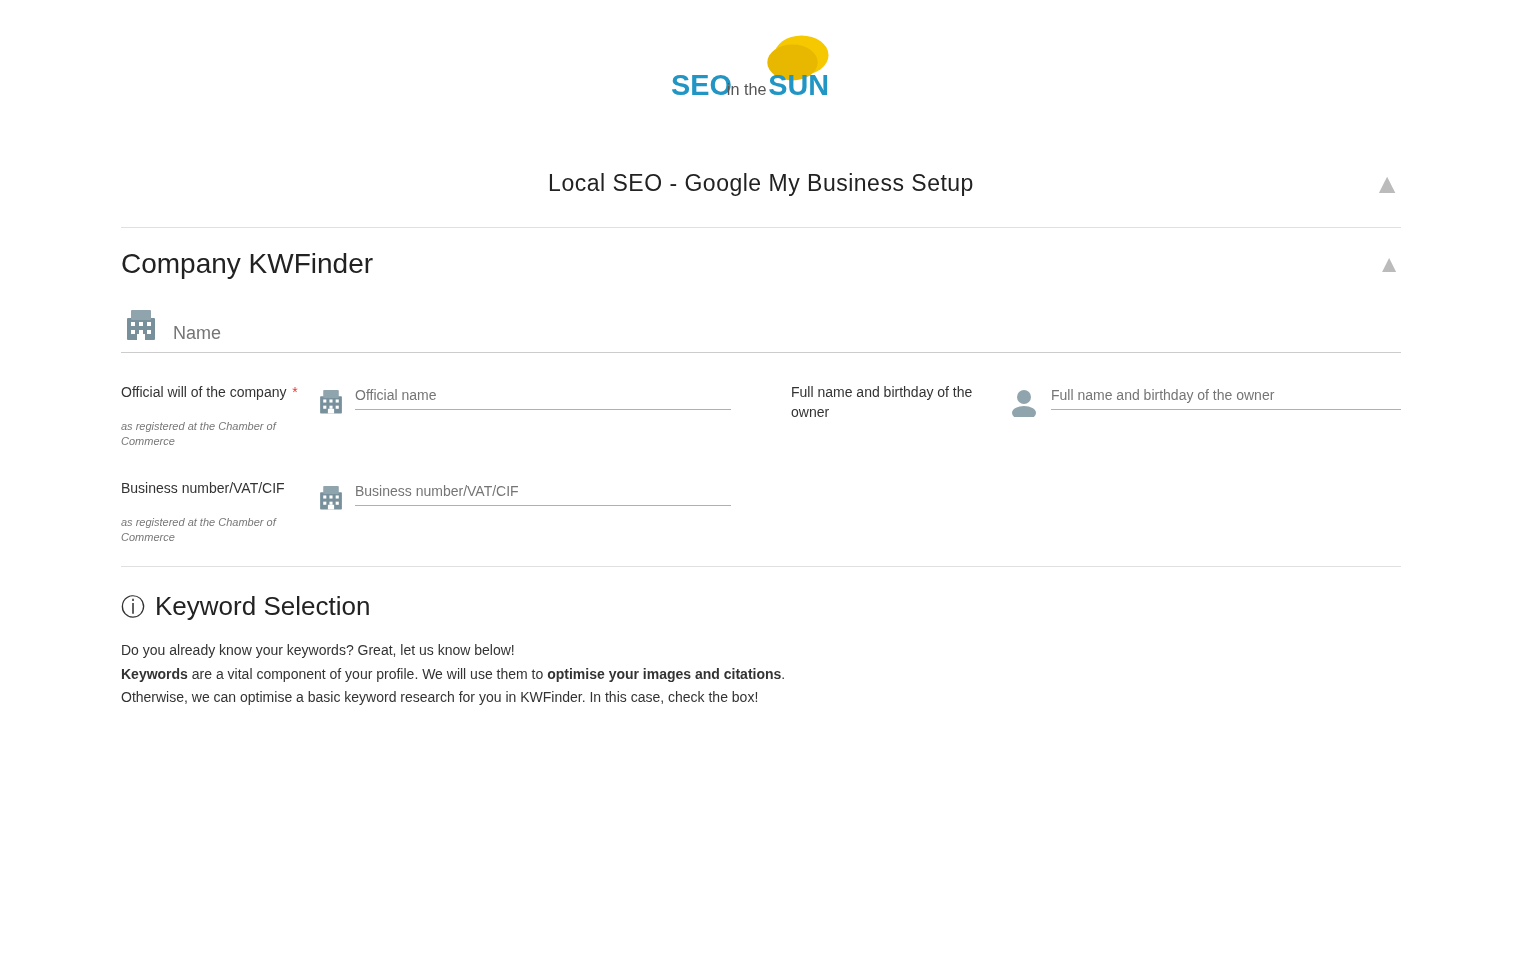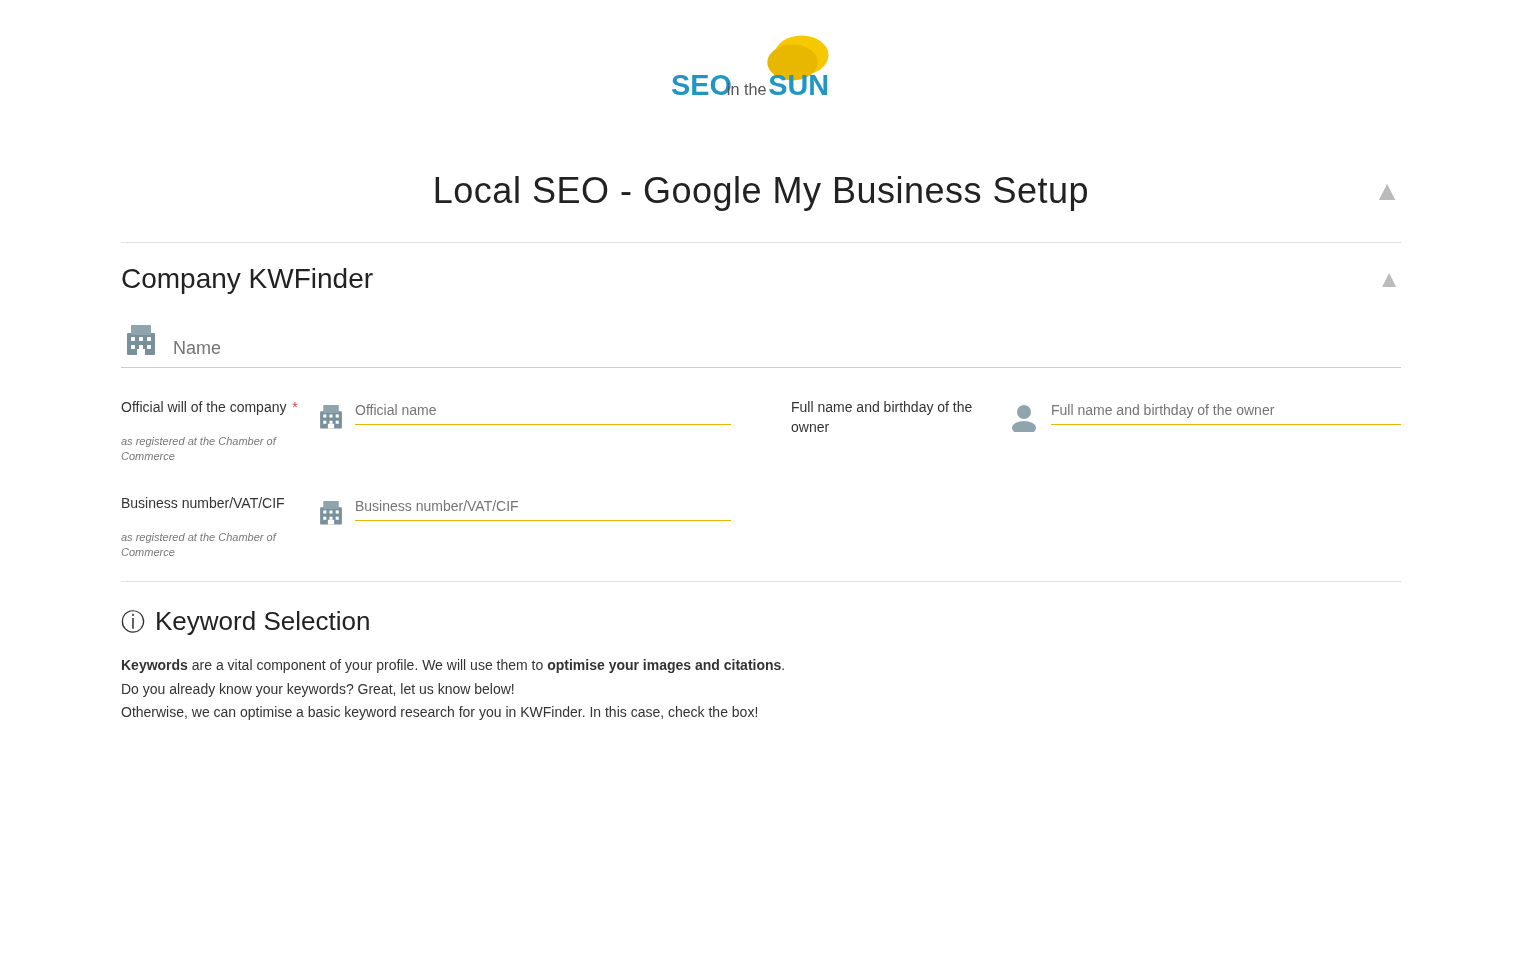--- a/index.html
+++ b/index.html
@@ -36,21 +36,21 @@
     }
 
     
     .page-title-container {
       text-align: center;
       padding: 30px 0 30px;
       position: relative;
     }
 
     .page-title {
-      font-size: 36px;
+      font-size: 23px;
       font-weight: 400;
       color: #222;
       letter-spacing: 0.5px;
     }
 
     .scroll-up-btn {
       position: absolute;
       right: 0;
       top: 50%;
       transform: translateY(-50%);
@@ -372,21 +372,21 @@
       </div>
     </div>
   </div>
 
   <div class="keyword-section">
     <div class="keyword-section-header">
       <span class="info-icon">ⓘ</span>
       <h2 class="keyword-section-title">Keyword Selection</h2>
     </div>
     <div class="keyword-description">
+      <p>Do you already know your keywords? Great, let us know below!</p>
       <p>
         <span class="bold">Keywords</span><span> are a vital component of your profile. We will use them to </span><span class="bold">optimise your images and citations</span><span>.</span>
       </p>
-      <p>Do you already know your keywords? Great, let us know below!</p>
       <p>Otherwise, we can optimise a basic keyword research for you in KWFinder. In this case, check the box!</p>
     </div>
   </div>
 
 </div>
 
 </body></html>

